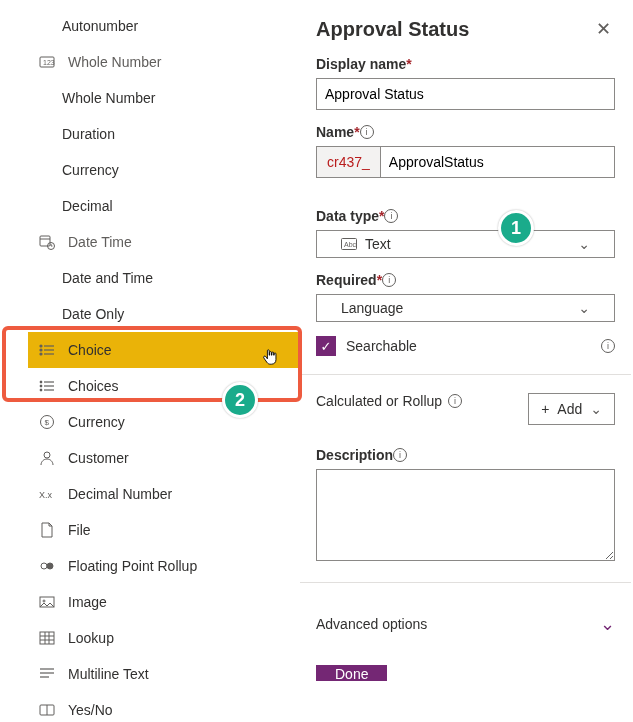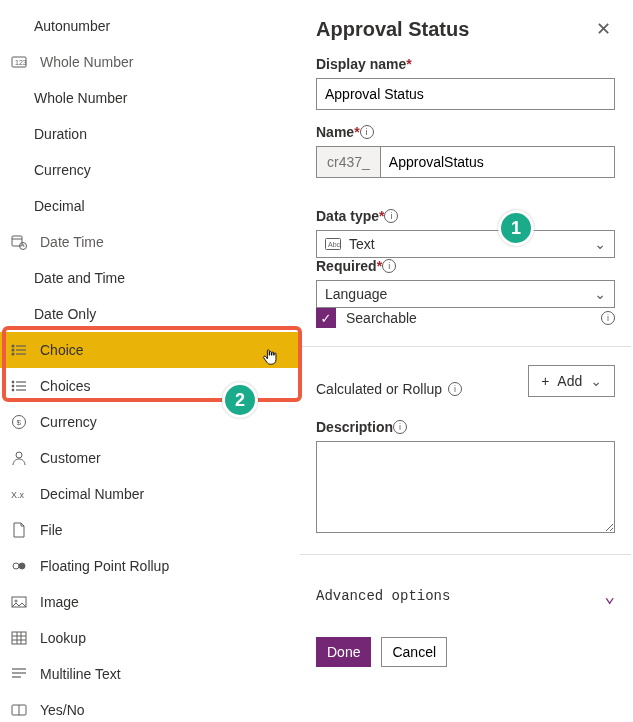--- a/index.html
+++ b/index.html
@@ -1,20 +1,20 @@
 <!DOCTYPE html>
 <html><head>
 <meta charset="utf-8">
 <style>
   * { box-sizing: border-box; }
   html, body { margin: 0; padding: 0; font-family: "Segoe UI", Arial, sans-serif; font-size: 14px; color: #323130; background: #fff; }
   .app { display: flex; width: 633px; height: 722px; position: relative; overflow: hidden; }
 
   
-  .type-list { width: 300px; padding-top: 8px; }
+  .type-list { width: 300px; padding-top: 8px; padding-left: 28px; }
   .type-item { display: flex; align-items: center; height: 36px; padding-left: 10px; cursor: pointer; }
   .type-item.sub { padding-left: 34px; }
   .type-item.header { color: #605e5c; font-weight: 400; }
   .type-item.hover { background: #eab308; }
   .type-icon { width: 18px; height: 18px; margin-right: 12px; display: inline-flex; align-items: center; justify-content: center; color: #605e5c; flex-shrink:0;}
   .type-icon svg { width: 16px; height: 16px; }
   .type-label { white-space: nowrap; }
 
   
   .highlight-box { position: absolute; border: 4px solid #ee5b3f; border-radius: 6px; pointer-events: none; left: 2px; top: 326px; width: 300px; height: 76px; z-index: 5; }
@@ -27,44 +27,44 @@
   .panel-header { display: flex; justify-content: space-between; align-items: center; margin-bottom: 12px; }
   .panel-title { font-size: 20px; font-weight: 600; }
   .close-btn { font-size: 18px; color: #605e5c; cursor: pointer; padding: 4px; }
 
   .field-label { font-weight: 600; margin-bottom: 6px; display: flex; align-items: center; }
   .req { color: #a4262c; }
   .info-icon { width: 14px; height: 14px; border: 1px solid #605e5c; border-radius: 50%; display: inline-flex; align-items: center; justify-content: center; font-size: 9px; color: #605e5c; font-weight:400; font-style: normal;}
 
   .text-input { width: 100%; height: 32px; border: 1px solid #8a8886; padding: 0 8px; font-family: inherit; font-size: 14px; margin-bottom: 14px; }
   .name-row { display: flex; margin-bottom: 14px; }
-  .name-prefix { background: #f3f2f1; border: 1px solid #8a8886; border-right: none; height: 32px; display: flex; align-items: center; padding: 0 10px; color: #737373; }
+  .name-prefix { background: #f3f2f1; border: 1px solid #8a8886; border-right: none; height: 32px; display: flex; align-items: center; padding: 0 10px; color: #b91c1c; }
   .name-row .text-input { margin-bottom: 16px; }
 
-  .select-input { width: 100%; height: 28px; border: 1px solid #8a8886; padding: 0 8px; display: flex; align-items: center; justify-content: space-between; cursor: pointer; background:#fff;}
+  .select-input { width: 100%; height: 28px; border: 1px solid #8a8886; padding: 0 24px; display: flex; align-items: center; justify-content: space-between; cursor: pointer; margin-bottom: 14px; background:#fff;}
   .select-text { display:flex; align-items:center; gap:8px;}
   .text-type-icon { display:inline-flex; width:16px; height:12px; }
   .chev { color: #605e5c; }
 
   .check-row { display: flex; align-items: center; justify-content: space-between; margin-bottom: 18px; }
   .check-left { display: flex; align-items: center; gap: 10px; }
   .checkbox { width: 20px; height: 20px; background: #742774; display: flex; align-items: center; justify-content: center; color: #fff; font-size: 13px; }
 
   .divider { border-top: 1px solid #e1dfdd; margin: 0 -16px 18px -16px; }
 
-  .calc-row { display: flex; justify-content: space-between; align-items: flex-end; margin-bottom: 22px; }
+  .calc-row { display: flex; justify-content: space-between; align-items: flex-start; margin-bottom: 22px; }
   .add-btn { border: 1px solid #8a8886; height: 32px; padding: 0 12px; display: flex; align-items: center; gap: 8px; cursor: pointer; background:#fff;}
 
   .textarea { width: 100%; height: 92px; border: 1px solid #8a8886; resize: both; margin-bottom: 18px; font-family: inherit; }
 
-  .adv-row { display: flex; justify-content: space-between; align-items: center; padding: 12px 0; cursor:pointer;font-family:Liberation Mono, monospace;}
+  .adv-row { display: flex; justify-content: space-between; align-items: center; padding: 12px 0; cursor:pointer;}
   .adv-row .chev { color: #742774; font-size: 18px; }
 
   .footer { display: flex; gap: 10px; margin-top: 18px; }
-  .btn { height: 30px; padding: 0 10px; border: 1px solid #8a8886; background: #fff; cursor: pointer; font-size: 14px; }
+  .btn { height: 16px; padding: 0 18px; border: 1px solid #8a8886; background: #fff; cursor: pointer; font-size: 14px; }
   .btn.primary { background: #742774; color: #fff; border-color: #742774; }
 
   
   .hand-cursor { position: absolute; left: 262px; top: 348px; z-index: 7; pointer-events:none;}
   .hand-cursor svg { width: 18px; height: 18px; }
 </style>
 </head>
 <body>
 
 <div class="app">
@@ -323,21 +323,20 @@
 
     <div class="divider"></div>
 
     <div class="adv-row">
       <span>Advanced options</span>
       <span class="chev">⌄</span>
     </div>
 
     <div class="footer">
       <button class="btn primary">Done</button>
-      <button class="btn">Cancel</button>
     </div>
   </div>
 
   <div class="highlight-box"></div>
   <div class="badge" style="left:498px; top:210px;">1</div>
   <div class="badge" style="left:222px; top:382px;">2</div>
   <div class="hand-cursor">
     <svg viewBox="0 0 20 20">
         <path fill="#fff" stroke="#000" stroke-width="1" d="M7 2c.6 0 1 .4 1 1v5h.5V5c0-.6.4-1 1-1s1 .4 1 1v3h.5V5.5c0-.6.4-1 1-1s1 .4 1 1V8h.5V6.5c0-.6.4-1 1-1s1 .4 1 1V13c0 3-2 5-5 5H9c-1.5 0-2.5-.8-3.5-2L2 11c-.4-.6-.3-1.4.3-1.8.6-.4 1.4-.3 1.8.3L6 12V3c0-.6.4-1 1-1z"></path>
       </svg>

